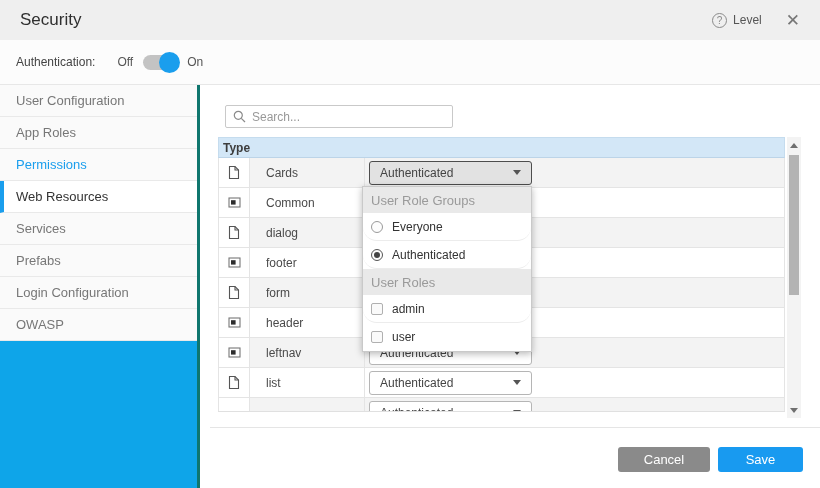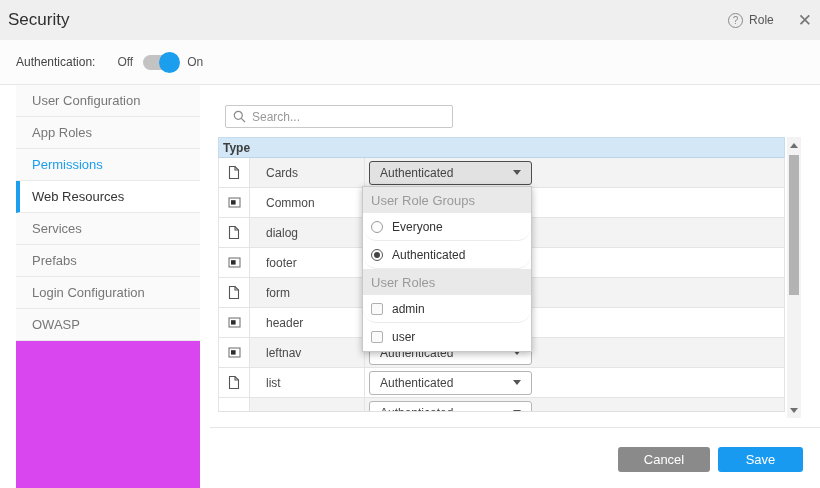--- a/index.html
+++ b/index.html
@@ -2,40 +2,40 @@
 <html><head>
 <meta charset="utf-8">
 <style>
   * { margin:0; padding:0; box-sizing:border-box; }
   html,body { width:820px; height:488px; overflow:hidden; }
   body { font-family:"Liberation Sans", sans-serif; background:#fff; color:#333; }
   .app { position:relative; width:820px; height:488px; background:#fff; overflow:hidden; }
 
   
   .titlebar { position:absolute; left:0; top:0; width:820px; height:40px; background:#efefef;
-              display:flex; align-items:center; padding:0 8px; }
+              display:flex; align-items:center; padding:0 20px; }
   .title { font-size:17px; font-weight:500; color:#2f2f2f; }
   .titlebar-right { margin-left:auto; display:flex; align-items:center; gap:10px; }
   .help { display:flex; align-items:center; gap:6px; cursor:pointer; }
   .help-circle { width:15px; height:15px; border:1px solid #8a8a8a; border-radius:50%;
                  display:flex; align-items:center; justify-content:center; font-size:10px; color:#8a8a8a; }
   .help-text { font-size:12px; color:#555; }
   .close-x { font-size:17px; color:#777; margin-left:14px; cursor:pointer; line-height:1; }
 
   
   .authbar { position:absolute; left:0; top:40px; width:820px; height:45px; background:#fcfcfc;
              border-bottom:1px solid #e7e7e7; display:flex; align-items:center; padding:0 16px; }
   .auth-label { font-size:12px; color:#444; margin-right:22px; }
   .auth-off, .auth-on { font-size:12px; color:#555; }
   .toggle { position:relative; width:34px; height:15px; background:#c3c3c3; border-radius:8px;
             margin:0 10px; cursor:pointer; }
   .toggle-knob { position:absolute; right:-3px; top:-3px; width:21px; height:21px; border-radius:50%; }
 
   
-  .sidebar { position:absolute; left:16px; top:85px; width:200px; height:403px; background:#d946ef;
+  .sidebar { position:absolute; left:0; top:85px; width:200px; height:403px; background:#0ea5e9;
              border-right:3px solid #0f766e; }
   .sb-item { height:32px; display:flex; align-items:center; padding-left:16px; font-size:13px;
              color:#777; border-bottom:1px solid #e9e9e9; cursor:pointer; background:#fafafa; }
   .sb-item.active-link { color:#1a9eed; font-weight:500; }
   .sb-item.selected { background:#fff; color:#333; border-left:4px solid #1a9eed; padding-left:12px; }
 
   
   .main { position:absolute; left:200px; top:85px; width:620px; height:403px; background:#fff; }
 
   .searchbox { position:absolute; left:25px; top:20px; width:228px; height:23px;
@@ -107,21 +107,21 @@
 </head>
 <body>
 
 <div class="app">
 
   <div class="titlebar">
     <div class="title">Security</div>
     <div class="titlebar-right">
       <div class="help">
         <span class="help-circle">?</span>
-        <span class="help-text">Role</span>
+        <span class="help-text">Level</span>
       </div>
       <span class="close-x">✕</span>
     </div>
   </div>
 
   <div class="authbar">
     <span class="auth-label">Authentication:</span>
     <span class="auth-off">Off</span>
     <span class="toggle" style="background: rgb(195, 195, 195);">
       <span class="toggle-knob" style="background: rgb(26, 158, 237);"></span>

